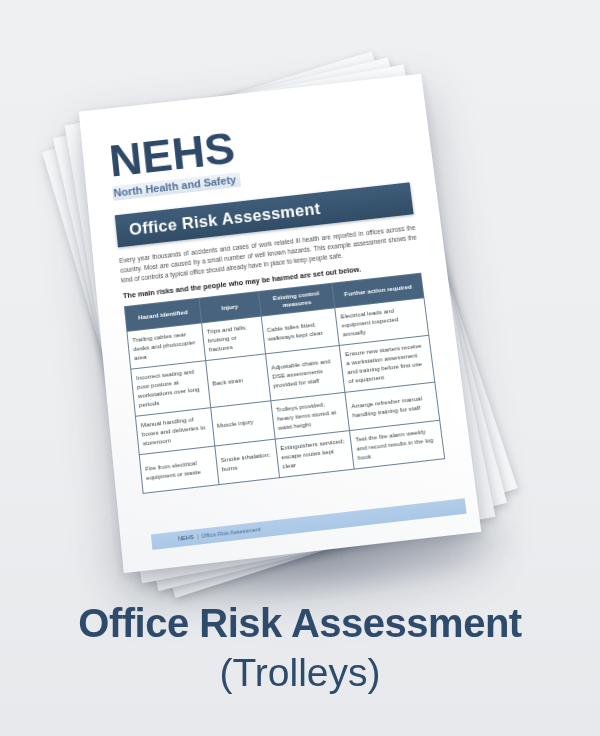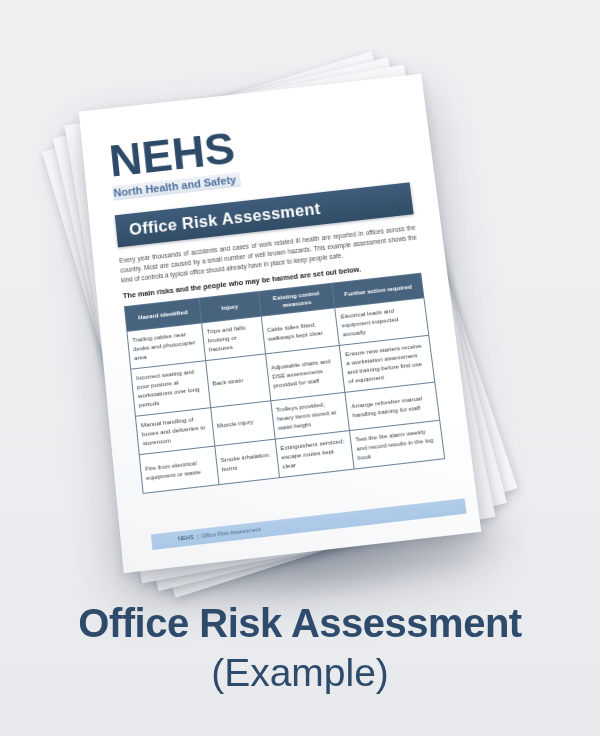--- a/index.html
+++ b/index.html
@@ -139,16 +139,16 @@
         </tbody>
     </table>
 
     <div class="footerbar">
       <span>NEHS</span><span class="sep">|</span><span class="doc">Office Risk Assessment</span>
     </div>
   </div>
 
   <div class="caption">
     <div class="l1">Office Risk Assessment</div>
-    <div class="l2">(Example)</div>
+    <div class="l2">(Trolleys)</div>
   </div>
 
 </div>
 
 </body></html>

